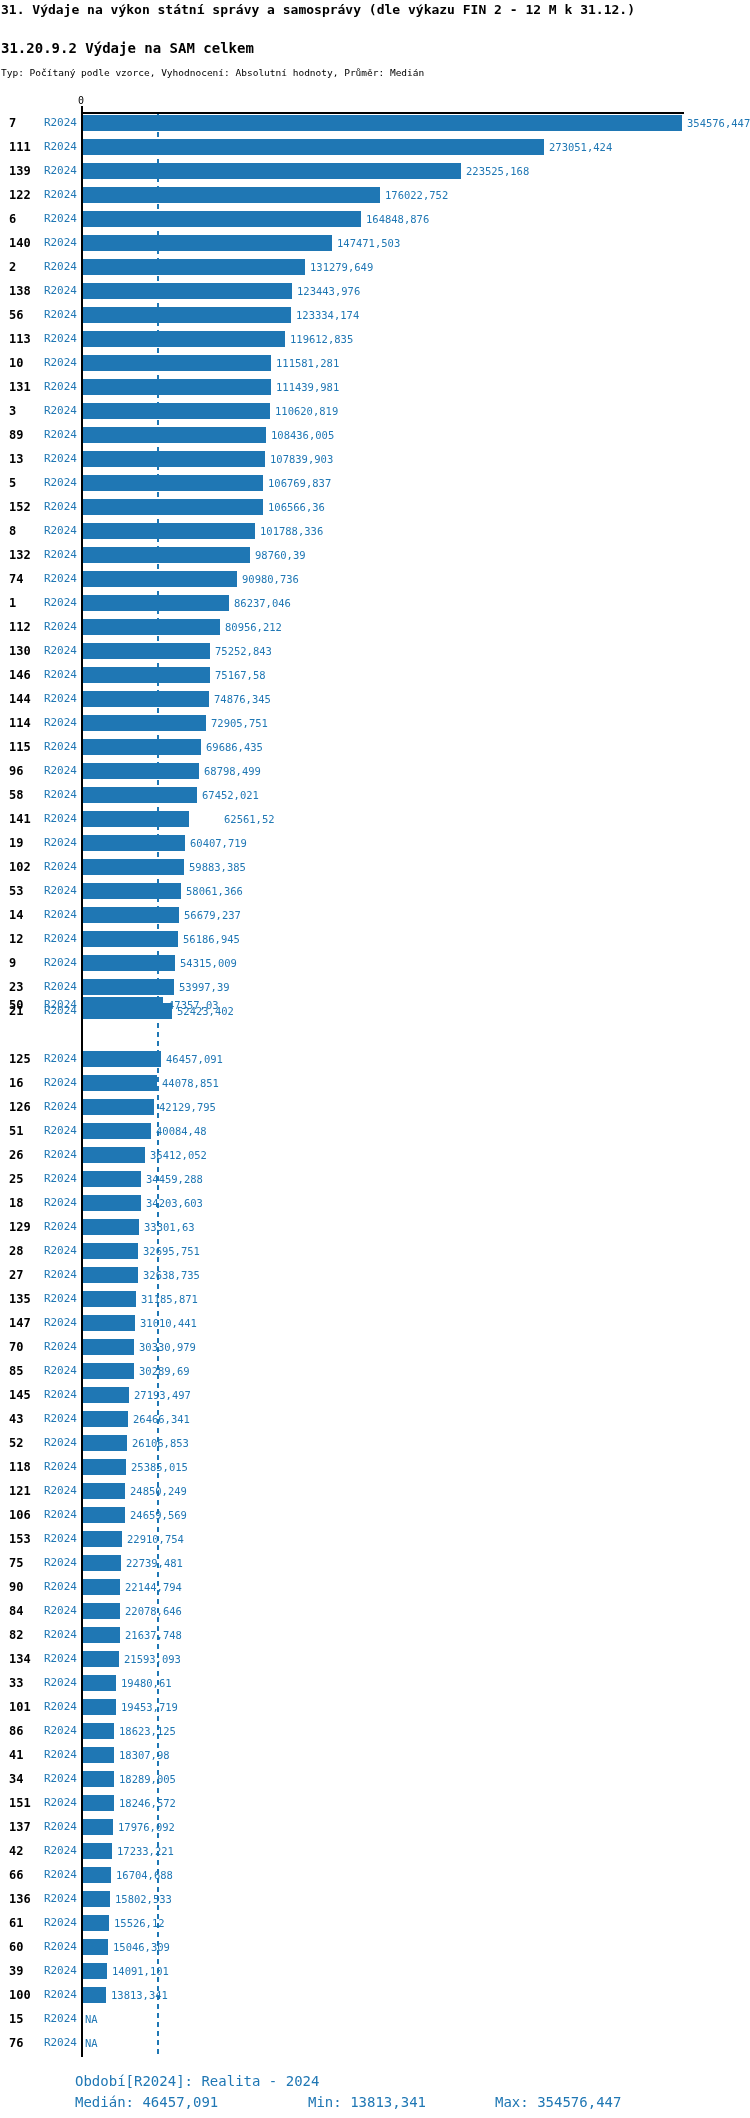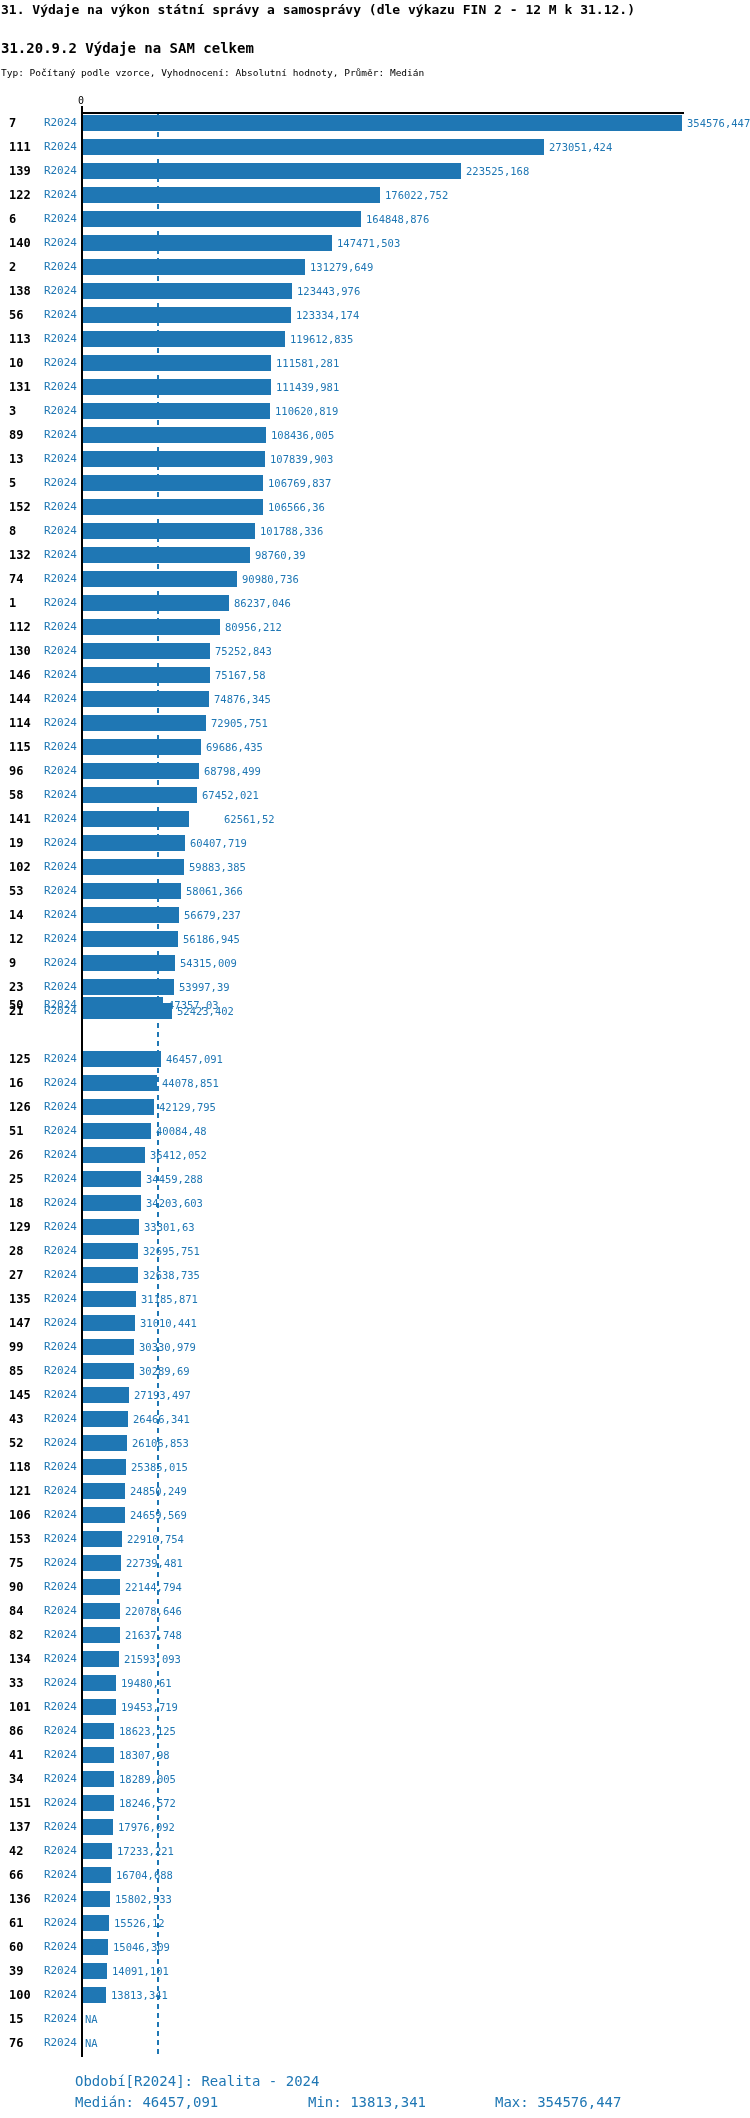--- a/index.html
+++ b/index.html
@@ -343,21 +343,21 @@
         <div class="bar" style="width: 53px;"></div>
         <span class="val" style="left: 141px;">31185,871</span>
       </div>
       <div class="row" style="top: 1315px;">
         <span class="rownum">147</span>
         <a class="period">R2024</a>
         <div class="bar" style="width: 52px;"></div>
         <span class="val" style="left: 140px;">31010,441</span>
       </div>
       <div class="row" style="top: 1339px;">
-        <span class="rownum">99</span>
+        <span class="rownum">70</span>
         <a class="period">R2024</a>
         <div class="bar" style="width: 51px;"></div>
         <span class="val" style="left: 139px;">30330,979</span>
       </div>
       <div class="row" style="top: 1363px;">
         <span class="rownum">85</span>
         <a class="period">R2024</a>
         <div class="bar" style="width: 51px;"></div>
         <span class="val" style="left: 139px;">30289,69</span>
       </div>

